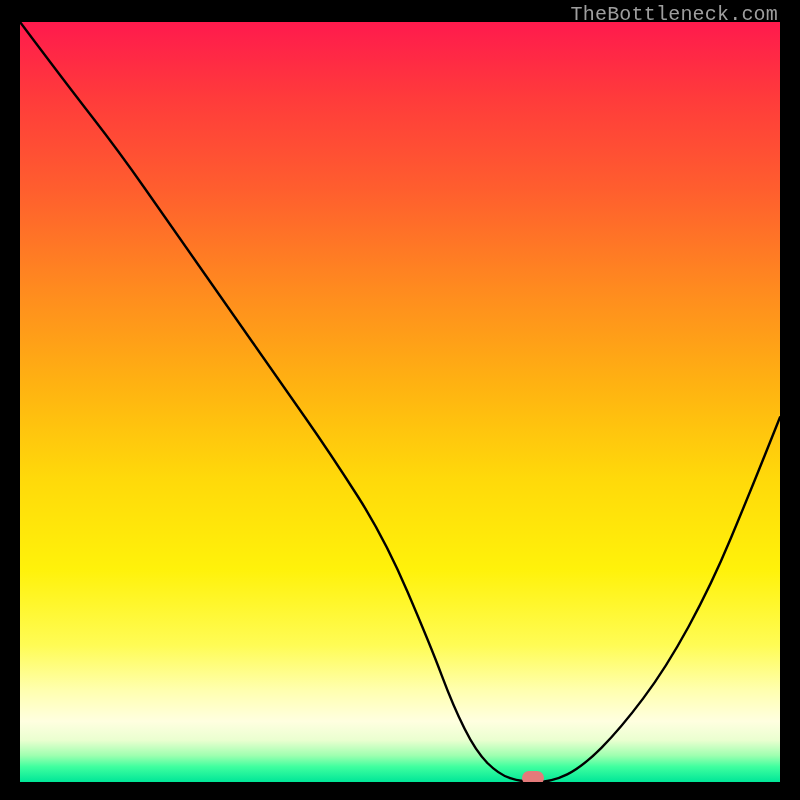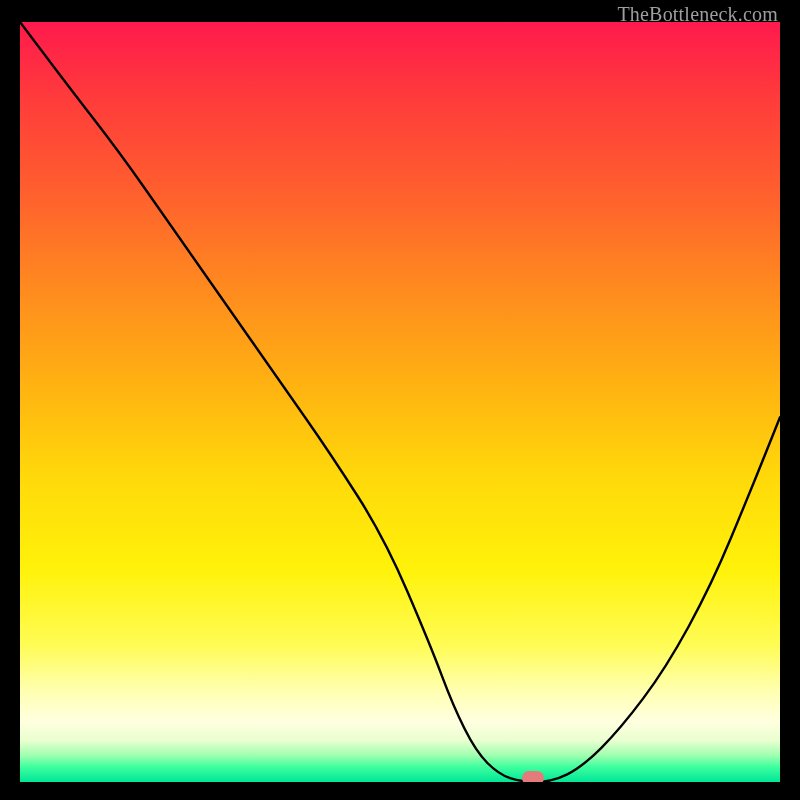--- a/index.html
+++ b/index.html
@@ -8,21 +8,21 @@
     width: 800px;
     height: 800px;
     background: #000;
     overflow: hidden;
   }
   .frame {
     position: relative;
     width: 800px;
     height: 800px;
     background: #000;
-    font-family: Liberation Serif, serif;
+    font-family: Liberation Mono, monospace;
   }
   .plot-area {
     position: absolute;
     left: 20px;
     top: 22px;
     width: 760px;
     height: 760px;
     overflow: hidden;
   }
   .gradient {

